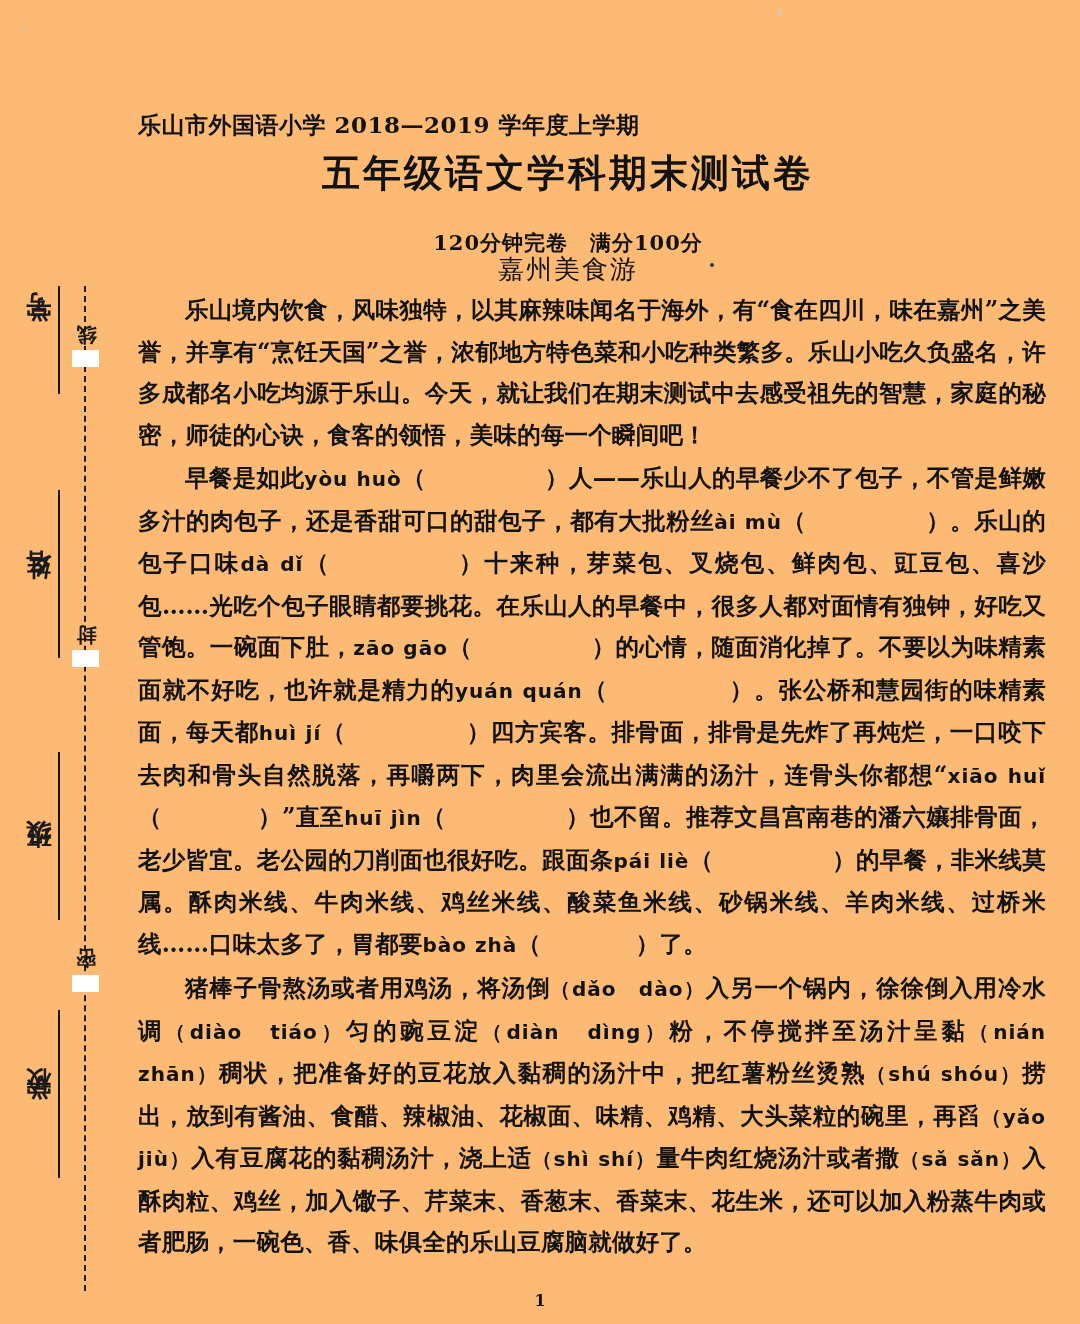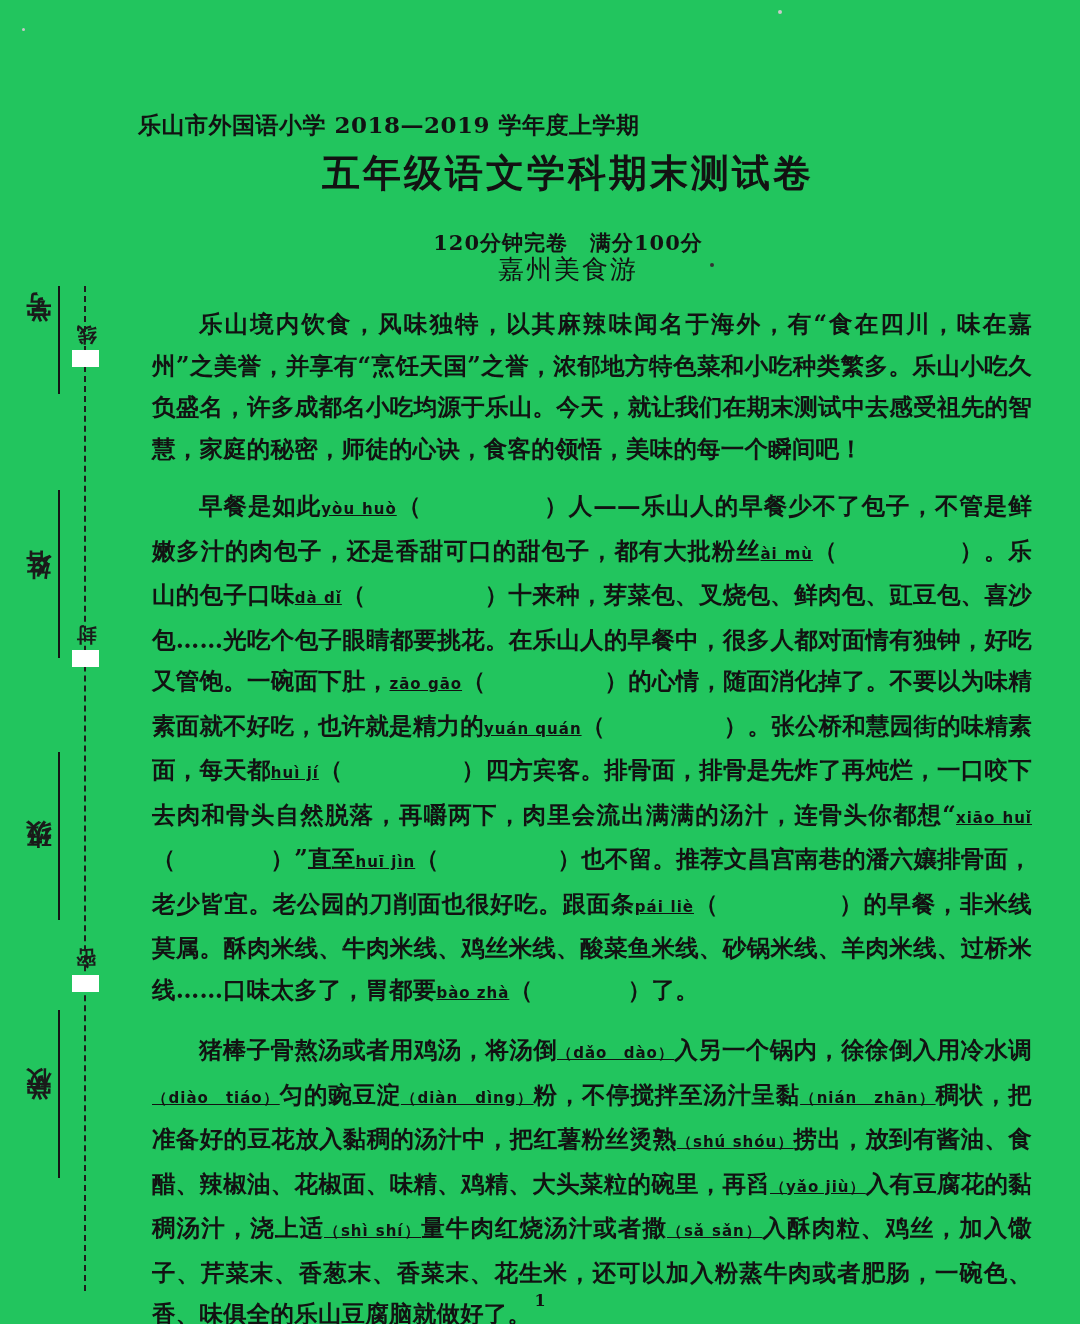--- a/index.html
+++ b/index.html
@@ -4,21 +4,21 @@
 <style>
   html, body {
     margin: 0;
     padding: 0;
     background: #ffffff;
   }
   #page {
     position: relative;
     width: 1080px;
     height: 1324px;
-    background: #22c55e;
+    background: #fdba74;
     overflow: hidden;
     font-family: "DejaVu Serif", "Liberation Serif", serif;
     color: #121212;
   }
 
   
   .speck {
     position: absolute;
     background: #c9c9c9;
     border-radius: 50%;
@@ -124,37 +124,36 @@
   }
 
   
   .body-text {
     position: absolute;
     left: 8px;
     top: 288px;
     width: 912px;
   }
   p.para {
-    margin: 16px;
+    margin: 2px;
     font-size: 23.5px;
     line-height: 41.5px;
     text-align: justify;
     text-justify: inter-character;
     letter-spacing: 0.2px;
     font-weight: 600;
   }
   p.indent {
     text-indent: 2em;
   }
   .py {
     font-family: "DejaVu Sans", "Liberation Sans", sans-serif;
     font-weight: 600;
     letter-spacing: 1px;
-    font-size: 15px;
-    text-decoration: underline;
+    font-size: 20px;
   }
   .pagenum {
     position: absolute;
     left: 0;
     top: 1291px;
     width: 1080px;
     text-align: center;
     font-size: 16px;
     font-weight: 600;
   }

